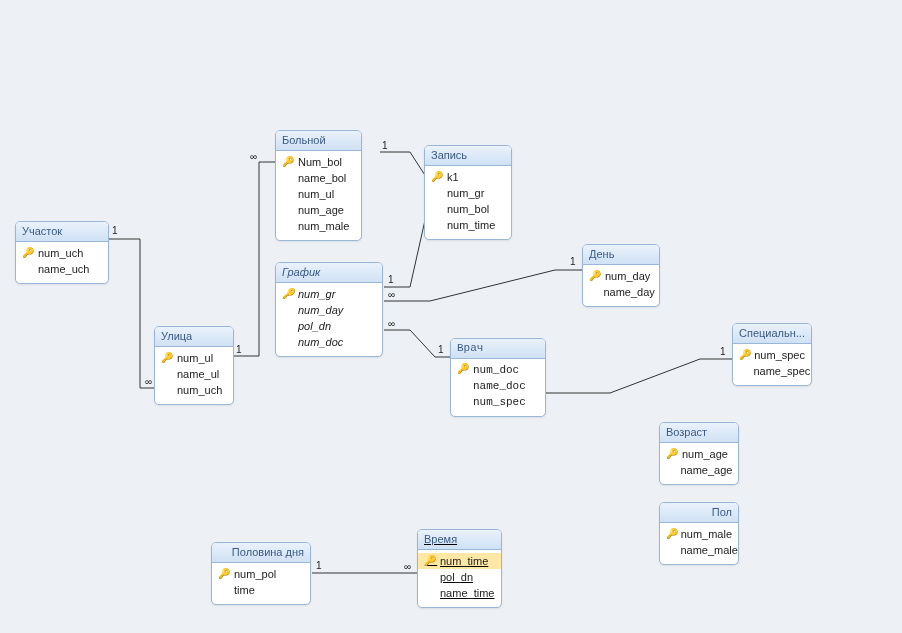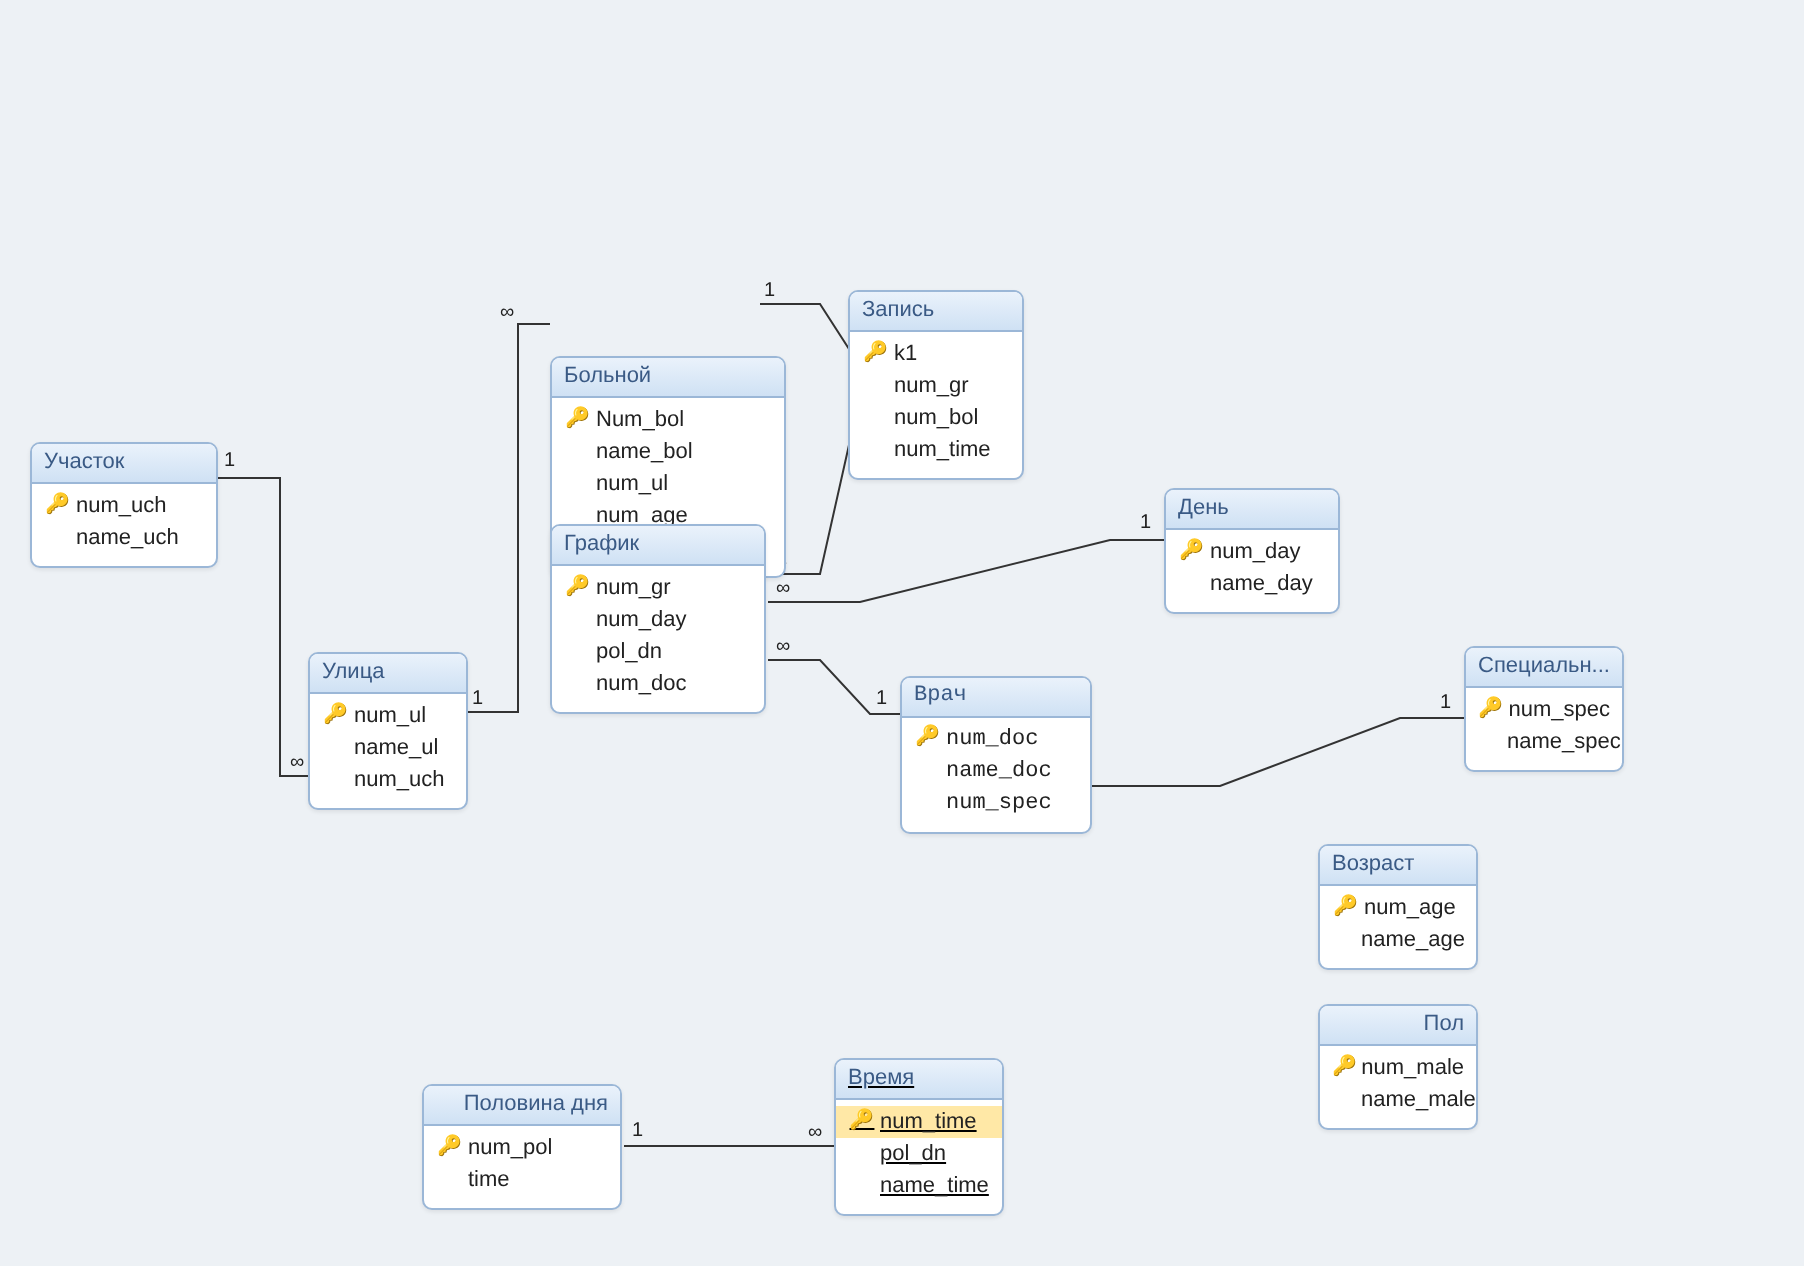--- a/index.html
+++ b/index.html
@@ -147,21 +147,21 @@
           <span class="key-icon empty">🔑</span>
           <span>name_ul</span>
         </div>
       <div class="field-row">
           <span class="key-icon empty">🔑</span>
           <span>num_uch</span>
         </div>
     </div>
   </div>
 
-  <div class="table-box" style="left:275px; top:130px; width:118px;margin-top:48px;">
+  <div class="table-box" style="left:275px; top:130px; width:87px;">
     <div class="tb-header">Больной</div>
     <div class="tb-body">
       <div class="field-row">
           <span class="key-icon">🔑</span>
           <span>Num_bol</span>
         </div>
       <div class="field-row">
           <span class="key-icon empty">🔑</span>
           <span>name_bol</span>
         </div>
@@ -195,21 +195,21 @@
           <span class="key-icon empty">🔑</span>
           <span>num_bol</span>
         </div>
       <div class="field-row">
           <span class="key-icon empty">🔑</span>
           <span>num_time</span>
         </div>
     </div>
   </div>
 
-  <div class="table-box" style="left:275px; top:262px; width:108px;">
+  <div class="table-box" style="left:275px; top:262px; width:108px;font-style:italic;">
     <div class="tb-header">График</div>
     <div class="tb-body">
       <div class="field-row">
           <span class="key-icon">🔑</span>
           <span>num_gr</span>
         </div>
       <div class="field-row">
           <span class="key-icon empty">🔑</span>
           <span>num_day</span>
         </div>
@@ -217,21 +217,21 @@
           <span class="key-icon empty">🔑</span>
           <span>pol_dn</span>
         </div>
       <div class="field-row">
           <span class="key-icon empty">🔑</span>
           <span>num_doc</span>
         </div>
     </div>
   </div>
 
-  <div class="table-box" style="left:582px; top:244px; width:88px;">
+  <div class="table-box" style="left:582px; top:244px; width:78px;">
     <div class="tb-header">День</div>
     <div class="tb-body">
       <div class="field-row">
           <span class="key-icon">🔑</span>
           <span>num_day</span>
         </div>
       <div class="field-row">
           <span class="key-icon empty">🔑</span>
           <span>name_day</span>
         </div>

